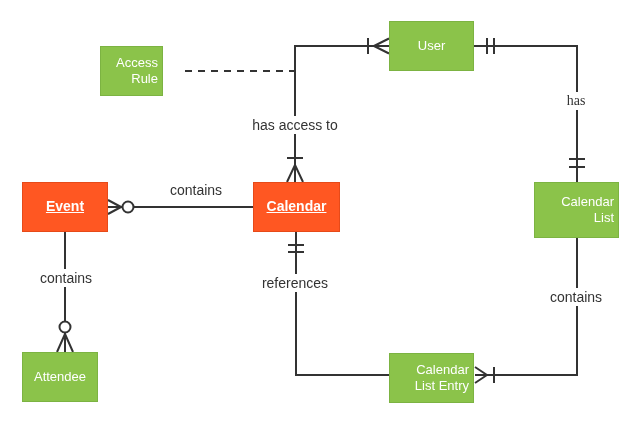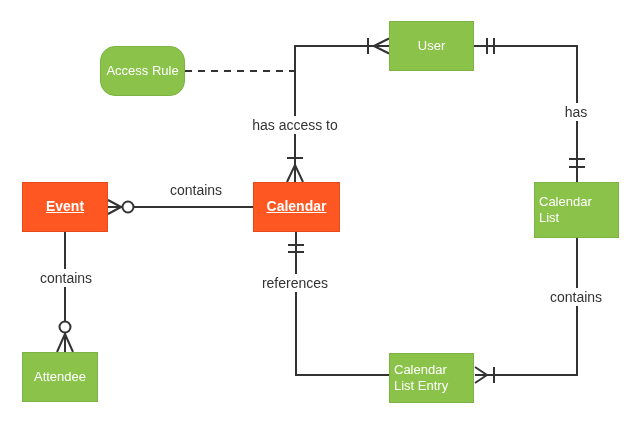--- a/index.html
+++ b/index.html
@@ -37,21 +37,21 @@
     stroke-dasharray:7 6;
   }
   .connector-layer .zero-circle{
     stroke:var(--line);
     stroke-width:2;
     fill:var(--background);
   }
   .entity{
     position:absolute;
     display:flex;align-items:center;justify-content:center;
-    text-align:left;
+    text-align:right;
     color:var(--entity-text);
     font-size:13px;
     line-height:1.25;
     padding:2px 4px;
     cursor:default;
   }
   .entity.orange{
     background:var(--entity-orange);
     border:1px solid var(--entity-orange-border);
     font-weight:bold;
@@ -121,33 +121,33 @@
       <path class="ln" d="M494,367 L494,383"></path>
     </g>
   </svg>
 
   <div class="entity orange" style="left:22px;top:182px;width:86px;height:50px;">Event</div>
 
   <div class="entity orange" style="left:253px;top:182px;width:87px;height:50px;">Calendar</div>
 
   <div class="entity green" style="left:389px;top:21px;width:85px;height:50px;">User</div>
 
-  <div class="entity green" style="left:100px;top:46px;width:85px;height:50px;border-radius:15px;">Access Rule</div>
+  <div class="entity green" style="left:100px;top:46px;width:63px;height:50px;">Access Rule</div>
 
   <div class="entity green" style="left:534px;top:182px;width:85px;height:56px;">Calendar List</div>
 
   <div class="entity green" style="left:22px;top:352px;width:76px;height:50px;">Attendee</div>
 
   <div class="entity green" style="left:389px;top:353px;width:85px;height:50px;">Calendar List Entry</div>
 
   <div class="rel-label" style="left:196px;top:190px;">contains</div>
 
   <div class="rel-label" style="left:295px;top:125px;">has access to</div>
 
-  <div class="rel-label" style="left:576px;top:112px;">has</div>
+  <div class="rel-label" style="left:576px;top:101px;font-family:Liberation Serif, serif;">has</div>
 
   <div class="rel-label" style="left:66px;top:278px;">contains</div>
 
   <div class="rel-label" style="left:295px;top:283px;">references</div>
 
   <div class="rel-label" style="left:576px;top:297px;">contains</div>
 
 </div>
 
 </body></html>

